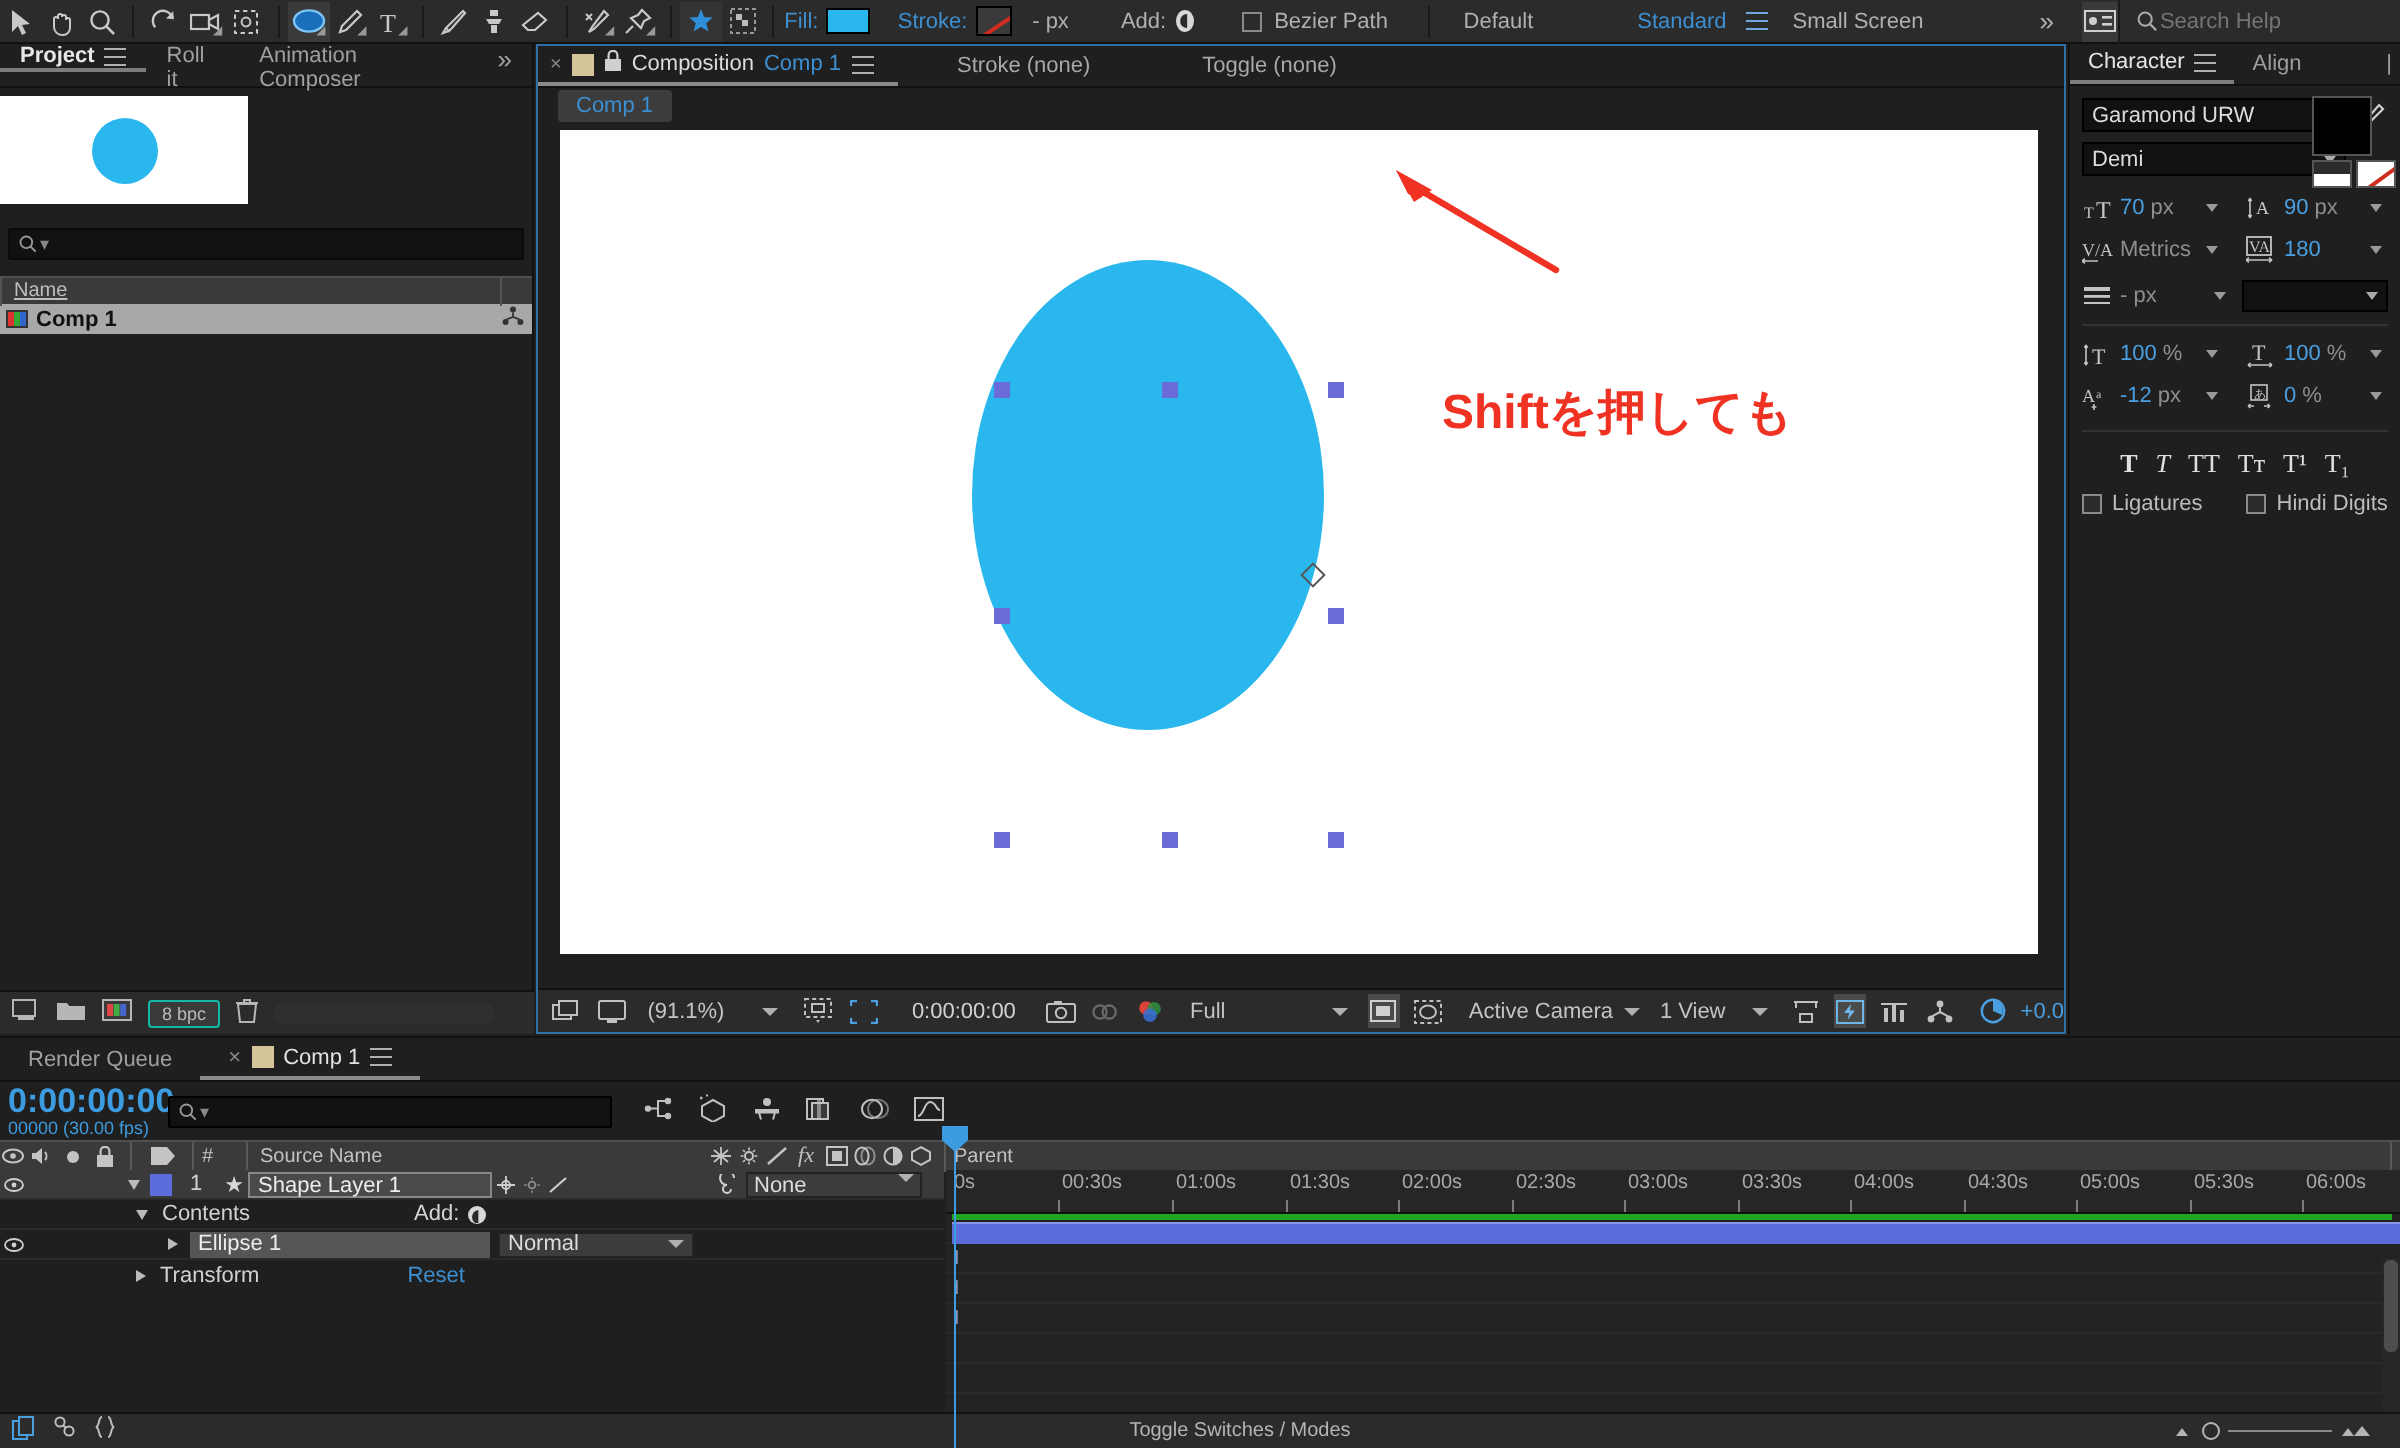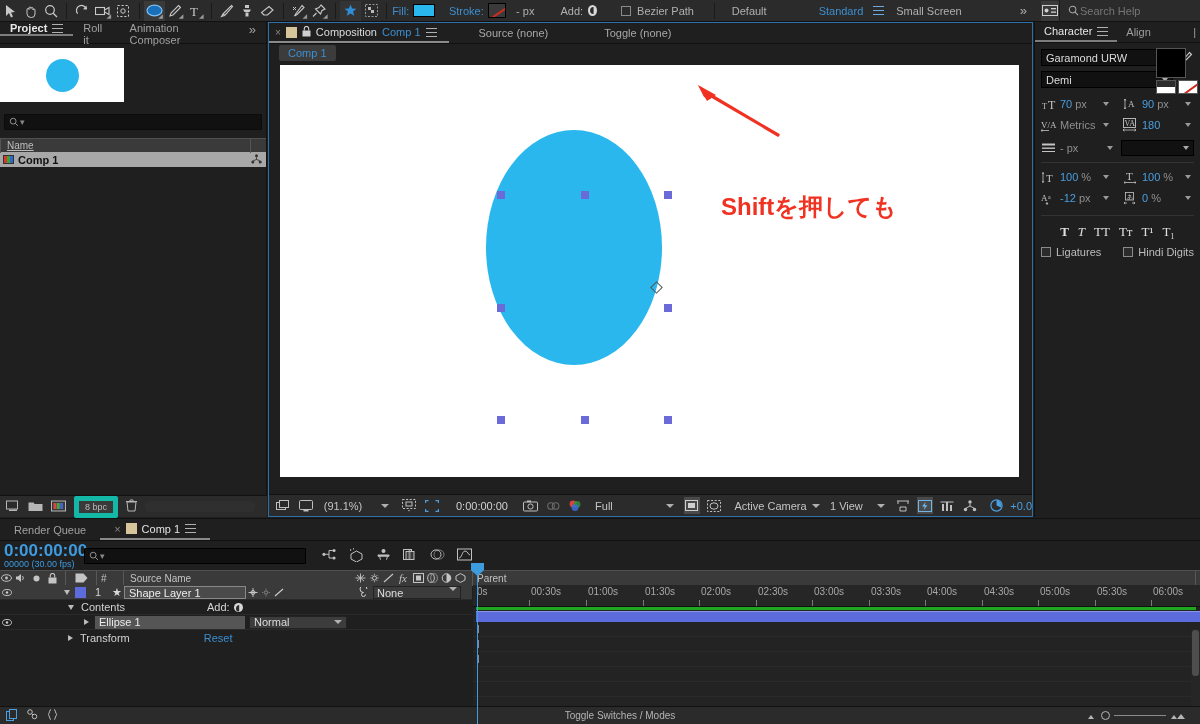--- a/index.html
+++ b/index.html
@@ -83,21 +83,21 @@
   .proj-colhdr .c { padding-left: 6px; border-left: 1px solid #555; height:14px; line-height:14px;text-decoration:underline;}
   .proj-row {
     height: 15px; background: #a8a8a8; color:#111; display:flex; align-items:center;
     font-size: 11px; font-weight: bold; padding-left: 3px; gap: 4px;
   }
   .comp-ico { width: 11px; height: 9px; background: linear-gradient(90deg,#d33 0 33%, #3a3 33% 66%, #36c 66% 100%); border:1px solid #333;}
   .proj-foot {
     position: absolute; bottom: 0; left: 0; width: 267px; height: 22px; background: #2b2b2b;
     display: flex; align-items: center; gap: 8px; padding-left: 6px; border-top:1px solid #111;
   }
-  .bpc { background:#3a3a3a; border:5px solid #14b8a6; color:#bbb; font-size:9px; padding:1px 6px; border-radius:2px;}
+  .bpc { background:#3a3a3a; border:1px solid #14b8a6; color:#bbb; font-size:9px; padding:1px 6px; border-radius:2px;}
   .pill { height:11px; flex:1; background:#2f2f2f; border-radius:6px; margin-right:12px; max-width:110px;}
 
   
   .viewer {
     position: absolute; left: 268px; top: 22px; width: 765px; height: 495px;
     background: #1f1f1f; border: 1px solid #2f6fa8;
   }
   .viewer-tabs { height: 21px; display: flex; align-items: stretch; background: #1f1f1f; border-bottom:1px solid #111;}
   .vtab { display:flex; align-items:center; gap:5px; padding: 0 12px 0 6px; font-size: 11px; color:#a8a8a8;}
   .vtab.active { color: #dcdcdc; border-bottom: 2px solid #8a8a8a; }
@@ -117,21 +117,21 @@
   .handle { position: absolute; width: 8px; height: 8px; background: #6a6ad8; }
   .anchor-d {
     position: absolute; width: 9px; height: 9px; border: 1.3px solid #555; transform: rotate(45deg);
   }
   .anno {
     position: absolute; color: #f03222; font-weight: bold; font-size: 24px; line-height: 31px;
     font-family: "Liberation Sans", sans-serif; white-space: pre;
   }
   .viewer-foot {
     position: absolute; bottom: 0; left: 0; width: 763px; height: 22px; background: #2b2b2b;
-    display: flex; align-items: center; gap: 6px; padding-left: 6px; border-top: 1px solid #111;
+    display: flex; align-items: center; gap: 6px; padding-left: 6px; border-top: 1px solid #111; justify-content: flex-end;
   }
   .vf-sel {
     background: #2b2b2b; color:#c4c4c4; font-size:11px; display:flex; align-items:center; gap:5px;
   }
   .caret { width:0;height:0;border-left:4px solid transparent;border-right:4px solid transparent;border-top:4px solid #b0b0b0;}
   .vf-btn { width:19px;height:17px;display:flex;align-items:center;justify-content:center;color:#c0c0c0;}
   .vf-btn.on { background:#4a4a4a; }
 
   
   .char-panel {
@@ -483,21 +483,21 @@
         </span>
         <span>Composition</span>
         <span class="tb-blue">Comp 1</span>
         <span class="hamb grey">
             <i></i>
             <i></i>
             <i></i>
           </span>
       </div>
       <div class="vtab" style="padding-left:30px">
-        <span>Source (none)</span>
+        <span>Stroke (none)</span>
       </div>
       <div class="vtab" style="padding-left:44px">
         <span>Toggle (none)</span>
       </div>
     </div>
 
     <div class="subtab-row">
       <span class="subtab">Comp 1</span>
     </div>
 

